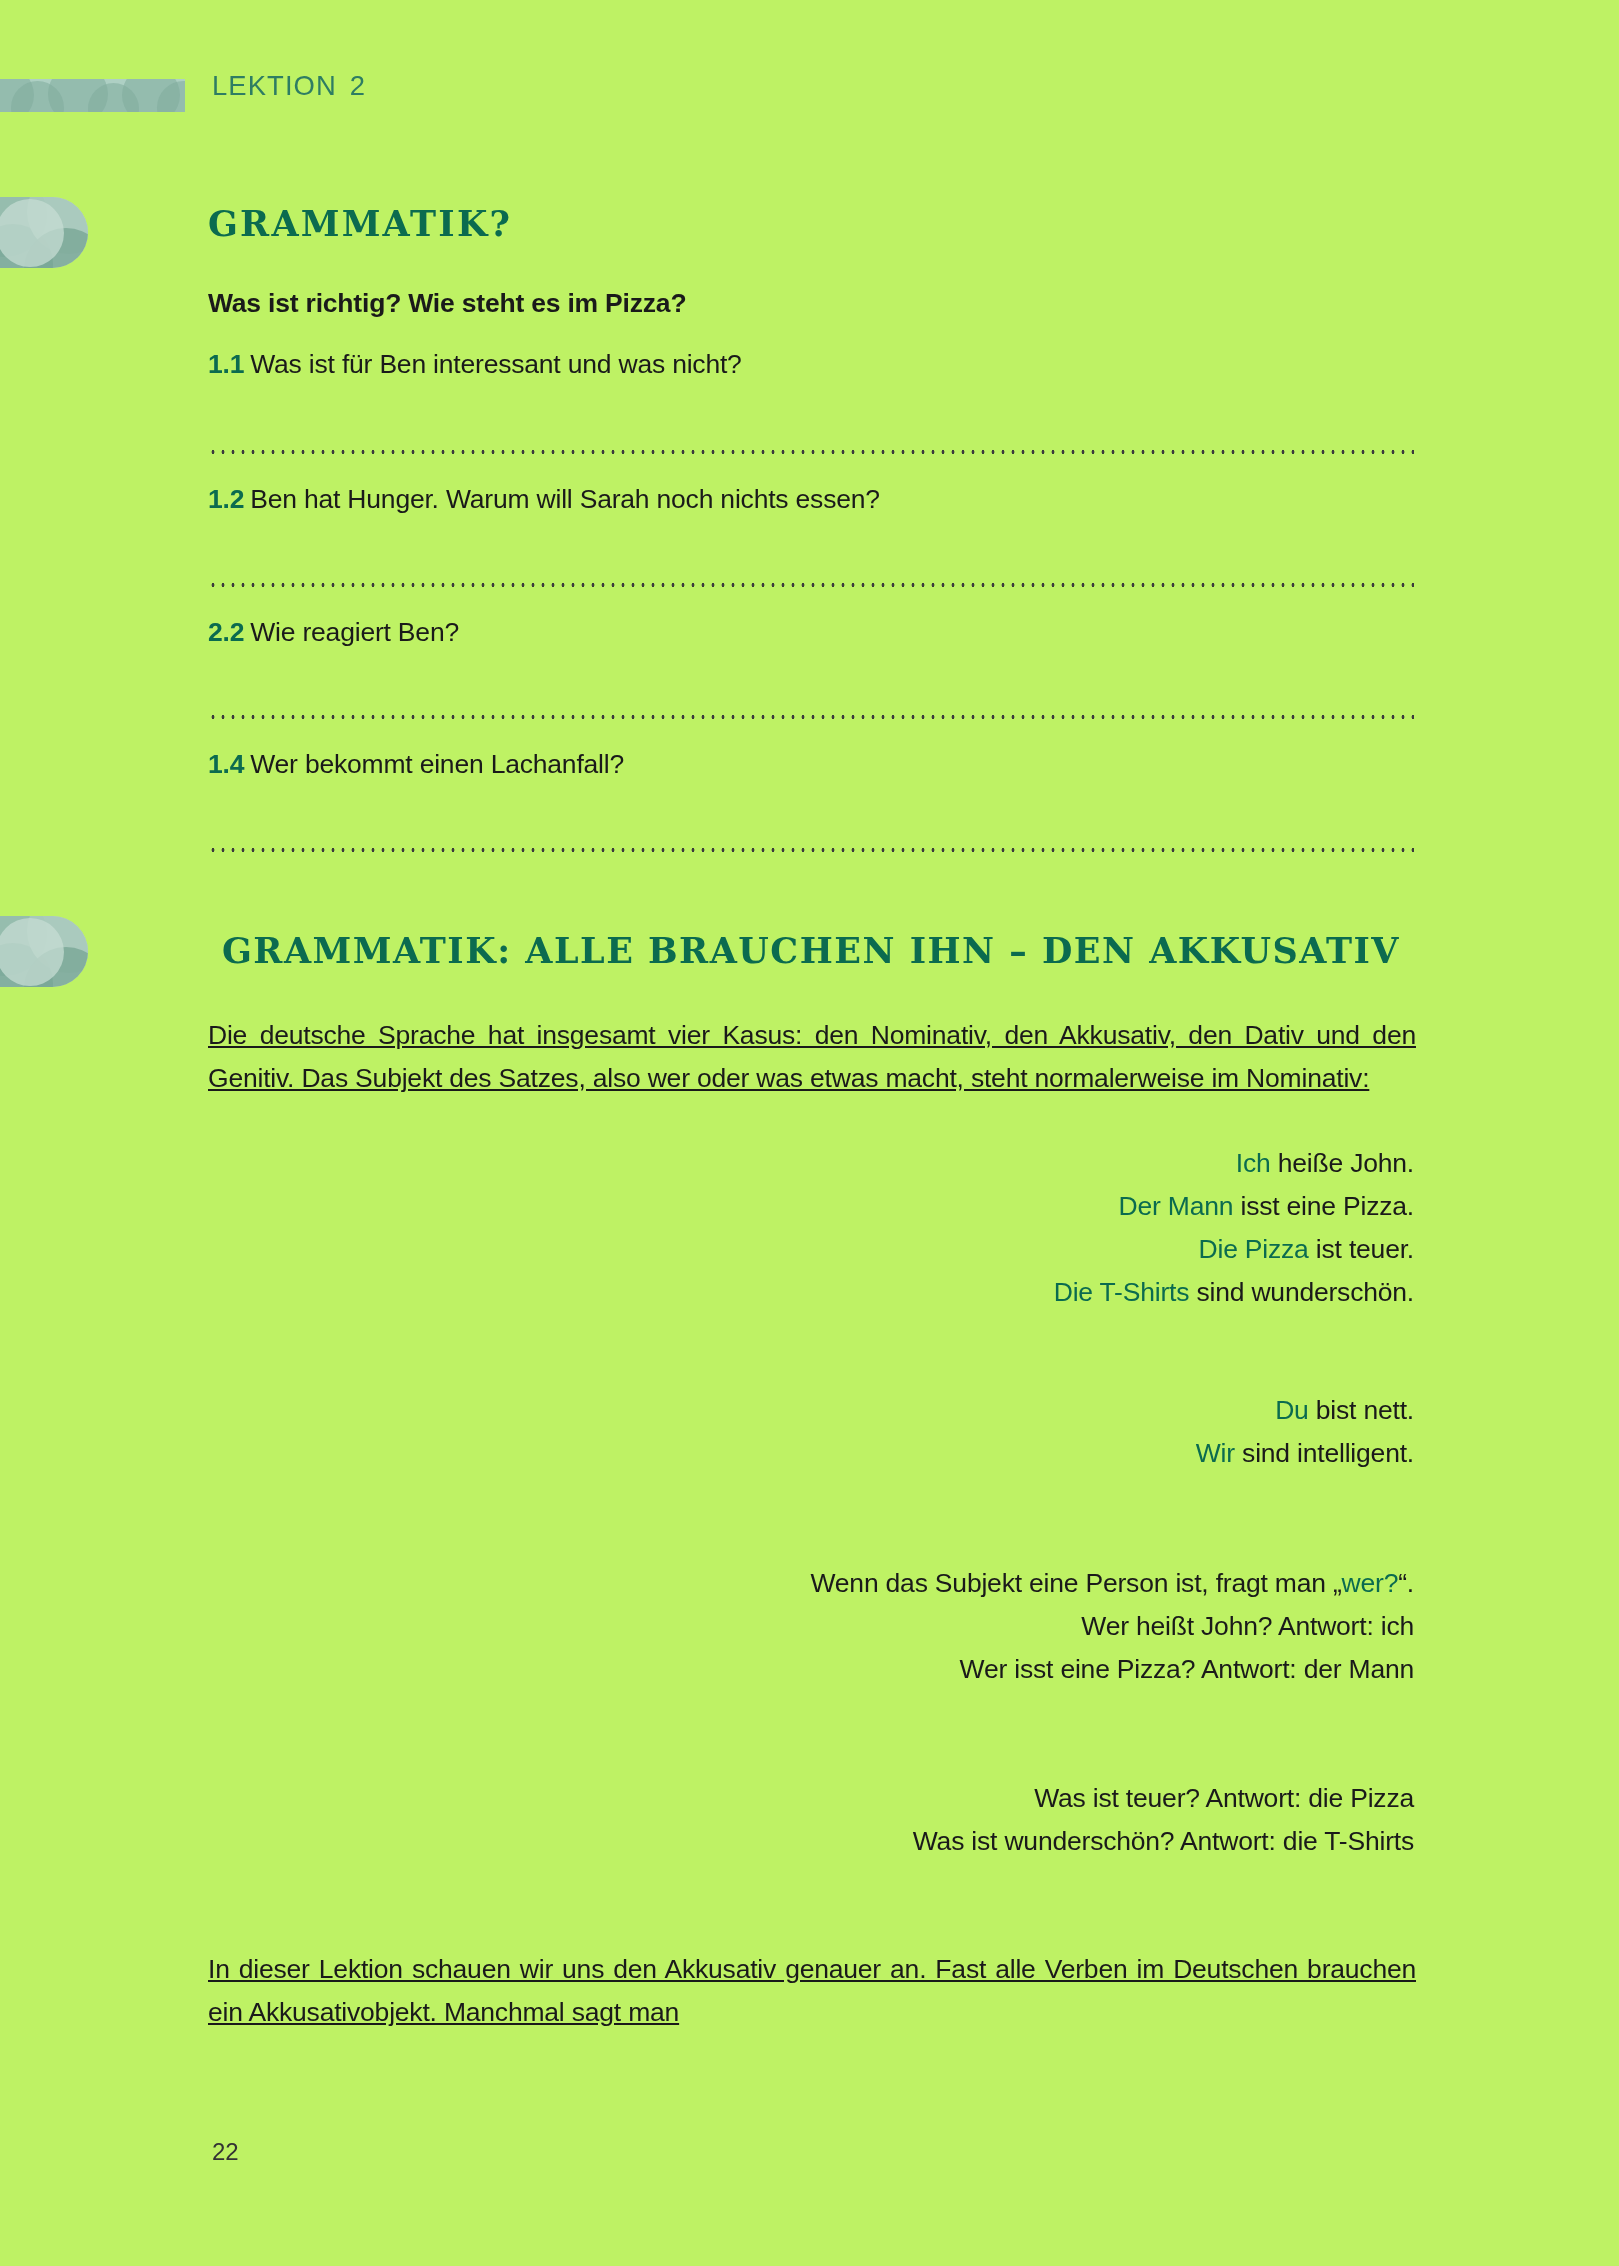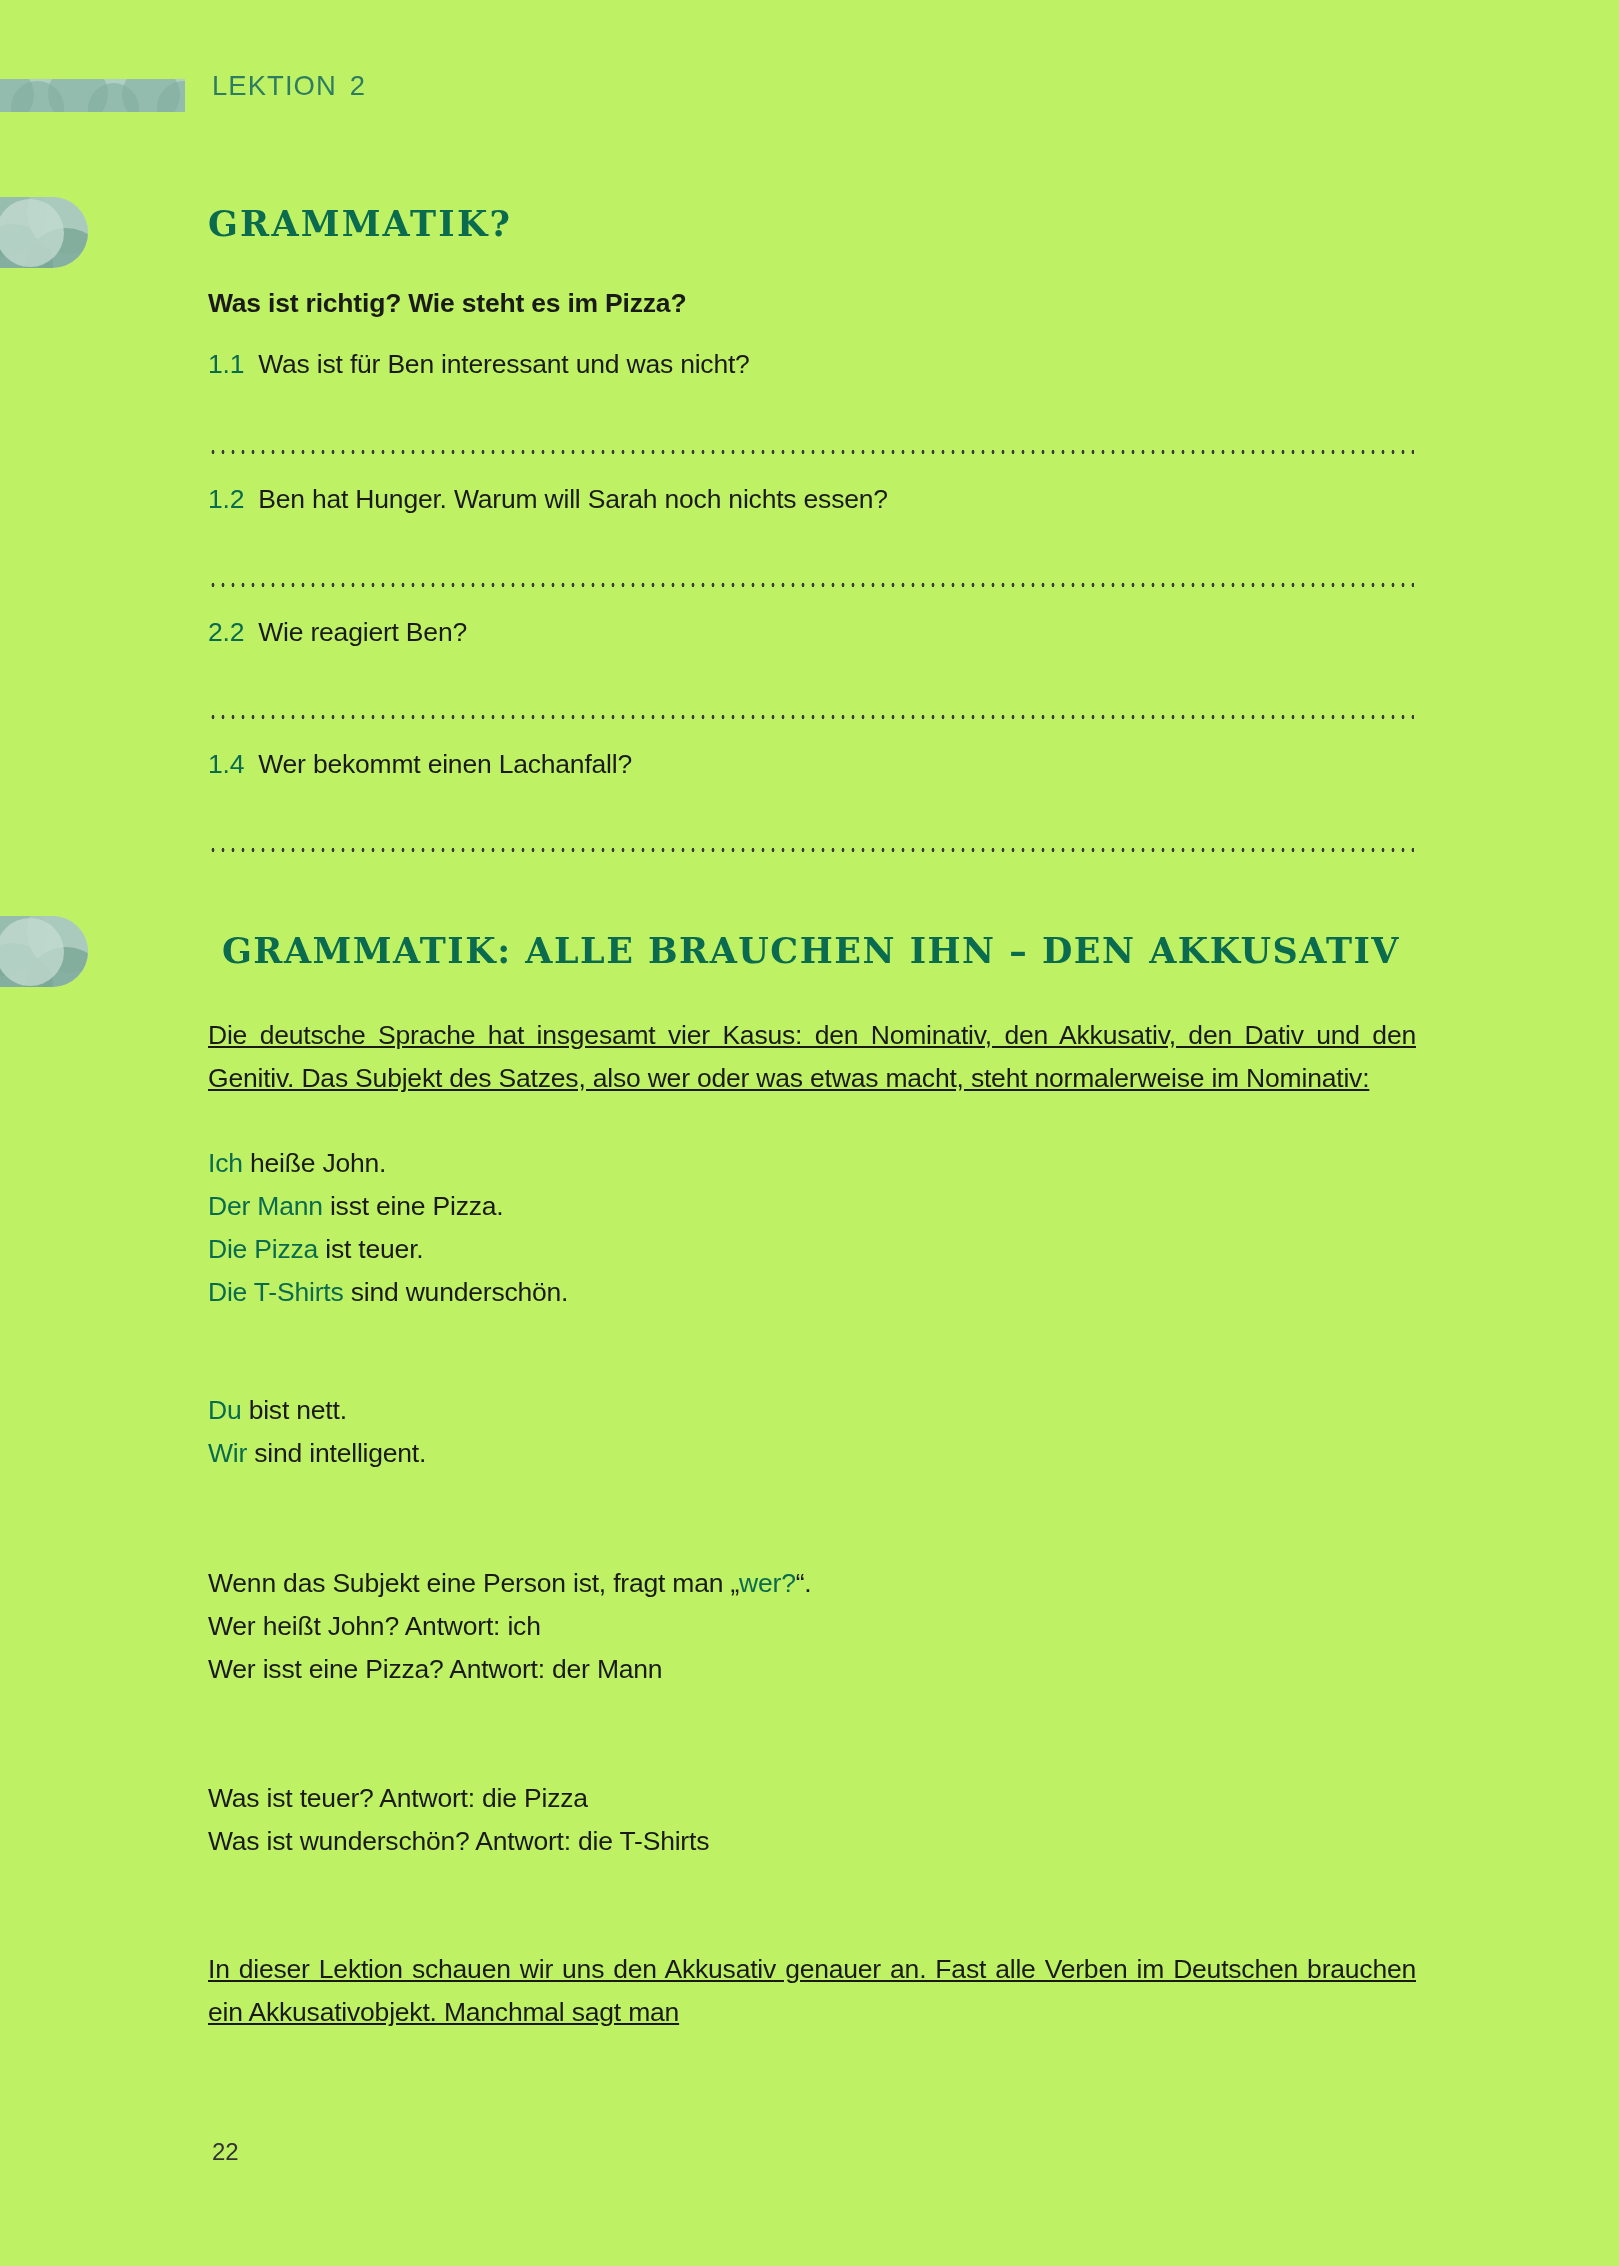--- a/index.html
+++ b/index.html
@@ -102,39 +102,40 @@
     letter-spacing: -0.2px;
   }
 
   .q-item {
     font-family: "Liberation Sans", sans-serif;
     font-size: 26.5px;
     color: #1a1a1a;
     letter-spacing: -0.2px;
   }
   .q-item .q-num {
-    font-weight: 400;
+    font-weight: 700;
     color: #0b6b4f;
-    margin-right: 14px;
+    margin-right: 6px;
   }
 
   .dots {
     height: 3.7px;
     background-image: radial-gradient(circle, #3b3b3b 1.5px, rgba(0,0,0,0) 1.6px);
     background-size: 10px 3.7px;
     background-repeat: repeat-x;
     background-position: 0 center;
   }
 
   .body-p {
     font-family: "Liberation Sans", sans-serif;
     font-size: 26.5px;
     line-height: 43px;
     color: #1a1a1a;
     letter-spacing: -0.2px;
+    text-align: right;
   }
   .body-p.justify { text-align: justify; text-align-last: left; text-decoration: underline; }
   .hl { color: #0b6b4f; }
 
   .page-num {
     position: absolute;
     left: 212px;
     top: 2138px;
     font-family: "Liberation Sans", sans-serif;
     font-size: 24px;

